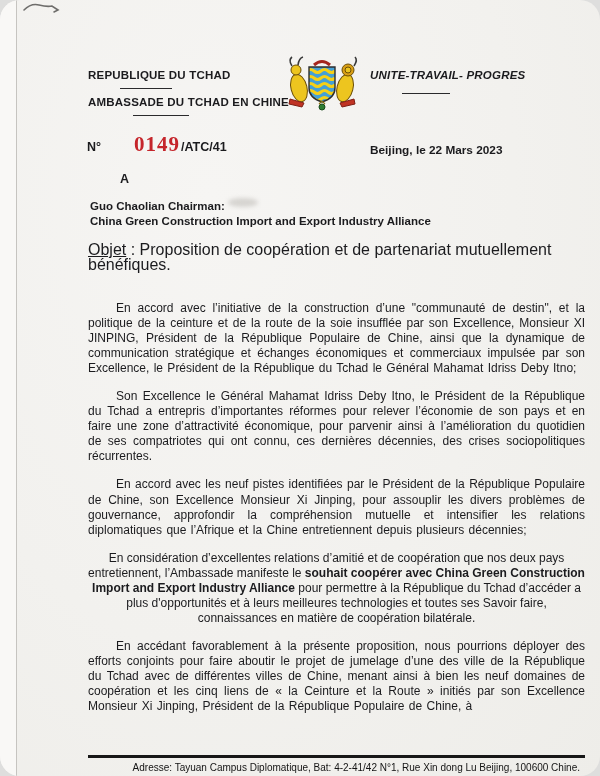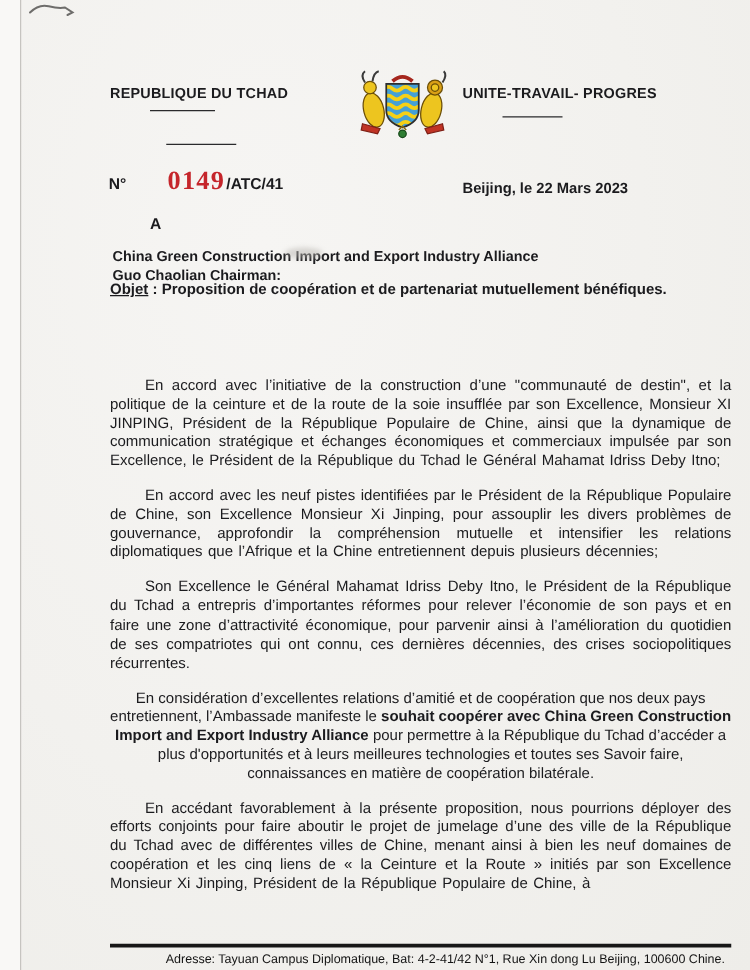--- a/index.html
+++ b/index.html
@@ -3,56 +3,57 @@
 <meta charset="utf-8">
 <style>
   html,body { margin:0; padding:0; background:#dededd; }
   .page {
     position:relative; width:600px; height:776px; margin:0 auto;
     background:
       radial-gradient(ellipse at 35% 25%, #f6f5f3 0%, #f2f1ee 55%, #eeede9 100%);
     font-family:"Liberation Sans", sans-serif;
     color:#1b1b1e;
     overflow:hidden;
+    border-radius:20px;
   }
   .scan-edge {
     position:absolute; left:0; top:0; width:16px; height:776px;
     background:#f9f8f6; border-right:1px solid #c6c4c0;
   }
   .staple-mark { position:absolute; left:22px; top:2px; }
   .smudge-mark {
     position:absolute; left:228px; top:198px; width:30px; height:9px;
     background:#b7b4af; border-radius:50%; filter:blur(2.2px); opacity:.5;
   }
 
   
   .country-title { position:absolute; left:88px; top:69px; font-size:11.5px; font-weight:bold; letter-spacing:.2px; }
   .embassy-title { position:absolute; left:88px; top:96px; font-size:11.5px; font-weight:bold; letter-spacing:.2px; }
-  .motto-title   { position:absolute; left:370px; top:69px; font-size:11.5px; font-weight:bold; letter-spacing:.2px; }
+  .motto-title   { position:absolute; left:370px; top:69px; font-size:11.5px; font-weight:bold; letter-spacing:.2px;font-style:italic; }
   .rule { position:absolute; height:0; border-top:1.6px solid #2a2a2c; }
   .rule-1 { left:120px; top:88px;  width:52px; }
   .rule-2 { left:133px; top:115px; width:56px; }
   .rule-3 { left:402px; top:93px;  width:48px; }
   .emblem { position:absolute; left:284px; top:55px; width:76px; height:64px; }
 
   
   .ref-line { position:absolute; left:87px; top:132px; display:flex; align-items:baseline; }
   .ref-prefix, .ref-suffix { font-size:12.5px; font-weight:bold; }
   .ref-number {
     font-family:"Liberation Serif", serif; font-size:21px; font-weight:bold;
     color:#c5252b; letter-spacing:1px; padding:0 1px;margin-left:32px;
   }
   .dateline { position:absolute; left:370px; top:143px; font-size:11.8px; font-weight:bold;text-align:right; }
 
   
   .salutation { position:absolute; left:120px; top:172px; font-size:12.5px; font-weight:bold; }
   .addressee  { position:absolute; left:90px; top:199px; font-size:11.5px; font-weight:bold; line-height:14.5px; }
 
   
-  .subject { position:absolute; left:88px; top:224px; width:472px; font-size:12px; font-weight:bold; line-height:15px; }
+  .subject { position:absolute; left:88px; top:242px; width:472px; font-size:16px; font-weight:normal; line-height:15px; }
   .subject .u { text-decoration:underline; }
 
   
   .letter-body {
     position:absolute; left:88px; top:301px; width:497px;
     font-size:12px; line-height:15.05px; text-align:justify; word-spacing:1px;
   }
   .letter-body p { margin:0 0 13px 0; text-indent:28px; }
   .letter-body p.no-indent { text-indent:0; text-align:center; word-spacing:normal; }
   .letter-body strong { font-weight:bold; }
@@ -71,20 +72,21 @@
 <div class="page">
 
   <div class="scan-edge"></div>
 
   <svg class="staple-mark" width="42" height="16" viewBox="0 0 42 16">
     <path d="M2,8 q7,-7 15,-5 q8,2 13,1 l6,4 l-4,2" fill="none" stroke="#6e6d6b" stroke-width="1.6" stroke-linecap="round"></path>
   </svg>
 
   <div class="country-title">REPUBLIQUE DU TCHAD</div>
   <div class="rule rule-1"></div>
+  <div class="embassy-title">AMBASSADE DU TCHAD EN CHINE</div>
   <div class="rule rule-2"></div>
   <div class="motto-title">UNITE-TRAVAIL- PROGRES</div>
   <div class="rule rule-3"></div>
 
   <svg class="emblem" viewBox="0 0 76 64">
     <defs>
       <clipPath id="shieldClip">
         <path d="M25,12 h26 v21 q0,10 -13,14 q-13,-4 -13,-14 z"></path>
       </clipPath>
     </defs>
@@ -125,33 +127,33 @@
 
   <div class="ref-line">
     <span class="ref-prefix">N°</span>
       <span class="ref-number">0149</span>
       <span class="ref-suffix">/ATC/41</span>
   </div>
   <div class="dateline">Beijing, le 22 Mars 2023</div>
 
   <div class="salutation">A</div>
   <div class="addressee">
+    <div>Guo Chaolian Chairman:</div>
     <div>China Green Construction Import and Export Industry Alliance</div>
-    <div>Guo Chaolian Chairman:</div>
   </div>
   <div class="smudge-mark"></div>
 
   <div class="subject">
     <span class="u">Objet</span><span> : Proposition de coopération et de partenariat mutuellement bénéfiques.</span>
   </div>
 
   <div class="letter-body">
     <p><span>En accord avec l’initiative de la construction d’une "communauté de destin", et la politique de la ceinture et de la route de la soie insufflée par son Excellence, Monsieur XI JINPING, Président de la République Populaire de Chine, ainsi que la dynamique de communication stratégique et échanges économiques et commerciaux impulsée par son Excellence, le Président de la République du Tchad le Général Mahamat Idriss Deby Itno;</span></p>
+    <p><span>Son Excellence le Général Mahamat Idriss Deby Itno, le Président de la République du Tchad a entrepris d’importantes réformes pour relever l’économie de son pays et en faire une zone d’attractivité économique, pour parvenir ainsi à l’amélioration du quotidien de ses compatriotes qui ont connu, ces dernières décennies, des crises sociopolitiques récurrentes.</span></p>
     <p><span>En accord avec les neuf pistes identifiées par le Président de la République Populaire de Chine, son Excellence Monsieur Xi Jinping, pour assouplir les divers problèmes de gouvernance, approfondir la compréhension mutuelle et intensifier les relations diplomatiques que l’Afrique et la Chine entretiennent depuis plusieurs décennies;</span></p>
-    <p><span>Son Excellence le Général Mahamat Idriss Deby Itno, le Président de la République du Tchad a entrepris d’importantes réformes pour relever l’économie de son pays et en faire une zone d’attractivité économique, pour parvenir ainsi à l’amélioration du quotidien de ses compatriotes qui ont connu, ces dernières décennies, des crises sociopolitiques récurrentes.</span></p>
     <p class="no-indent"><span>En considération d’excellentes relations d’amitié et de coopération que nos deux pays entretiennent, l’Ambassade manifeste le </span><strong>souhait coopérer avec China Green Construction Import and Export Industry Alliance</strong><span> pour permettre à la République du Tchad d’accéder a plus d'opportunités et à leurs meilleures technologies et toutes ses Savoir faire, connaissances en matière de coopération bilatérale.</span></p>
     <p><span>En accédant favorablement à la présente proposition, nous pourrions déployer des efforts conjoints pour faire aboutir le projet de jumelage d’une des ville de la République du Tchad avec de différentes villes de Chine, menant ainsi à bien les neuf domaines de coopération et les cinq liens de « la Ceinture et la Route » initiés par son Excellence Monsieur Xi Jinping, Président de la République Populaire de Chine, à</span></p>
   </div>
 
   <div class="footer-rule"></div>
   <div class="footer-address">Adresse: Tayuan Campus Diplomatique, Bat: 4-2-41/42 N°1, Rue Xin dong Lu Beijing, 100600 Chine.</div>
 
 </div>
 
 </body></html>

